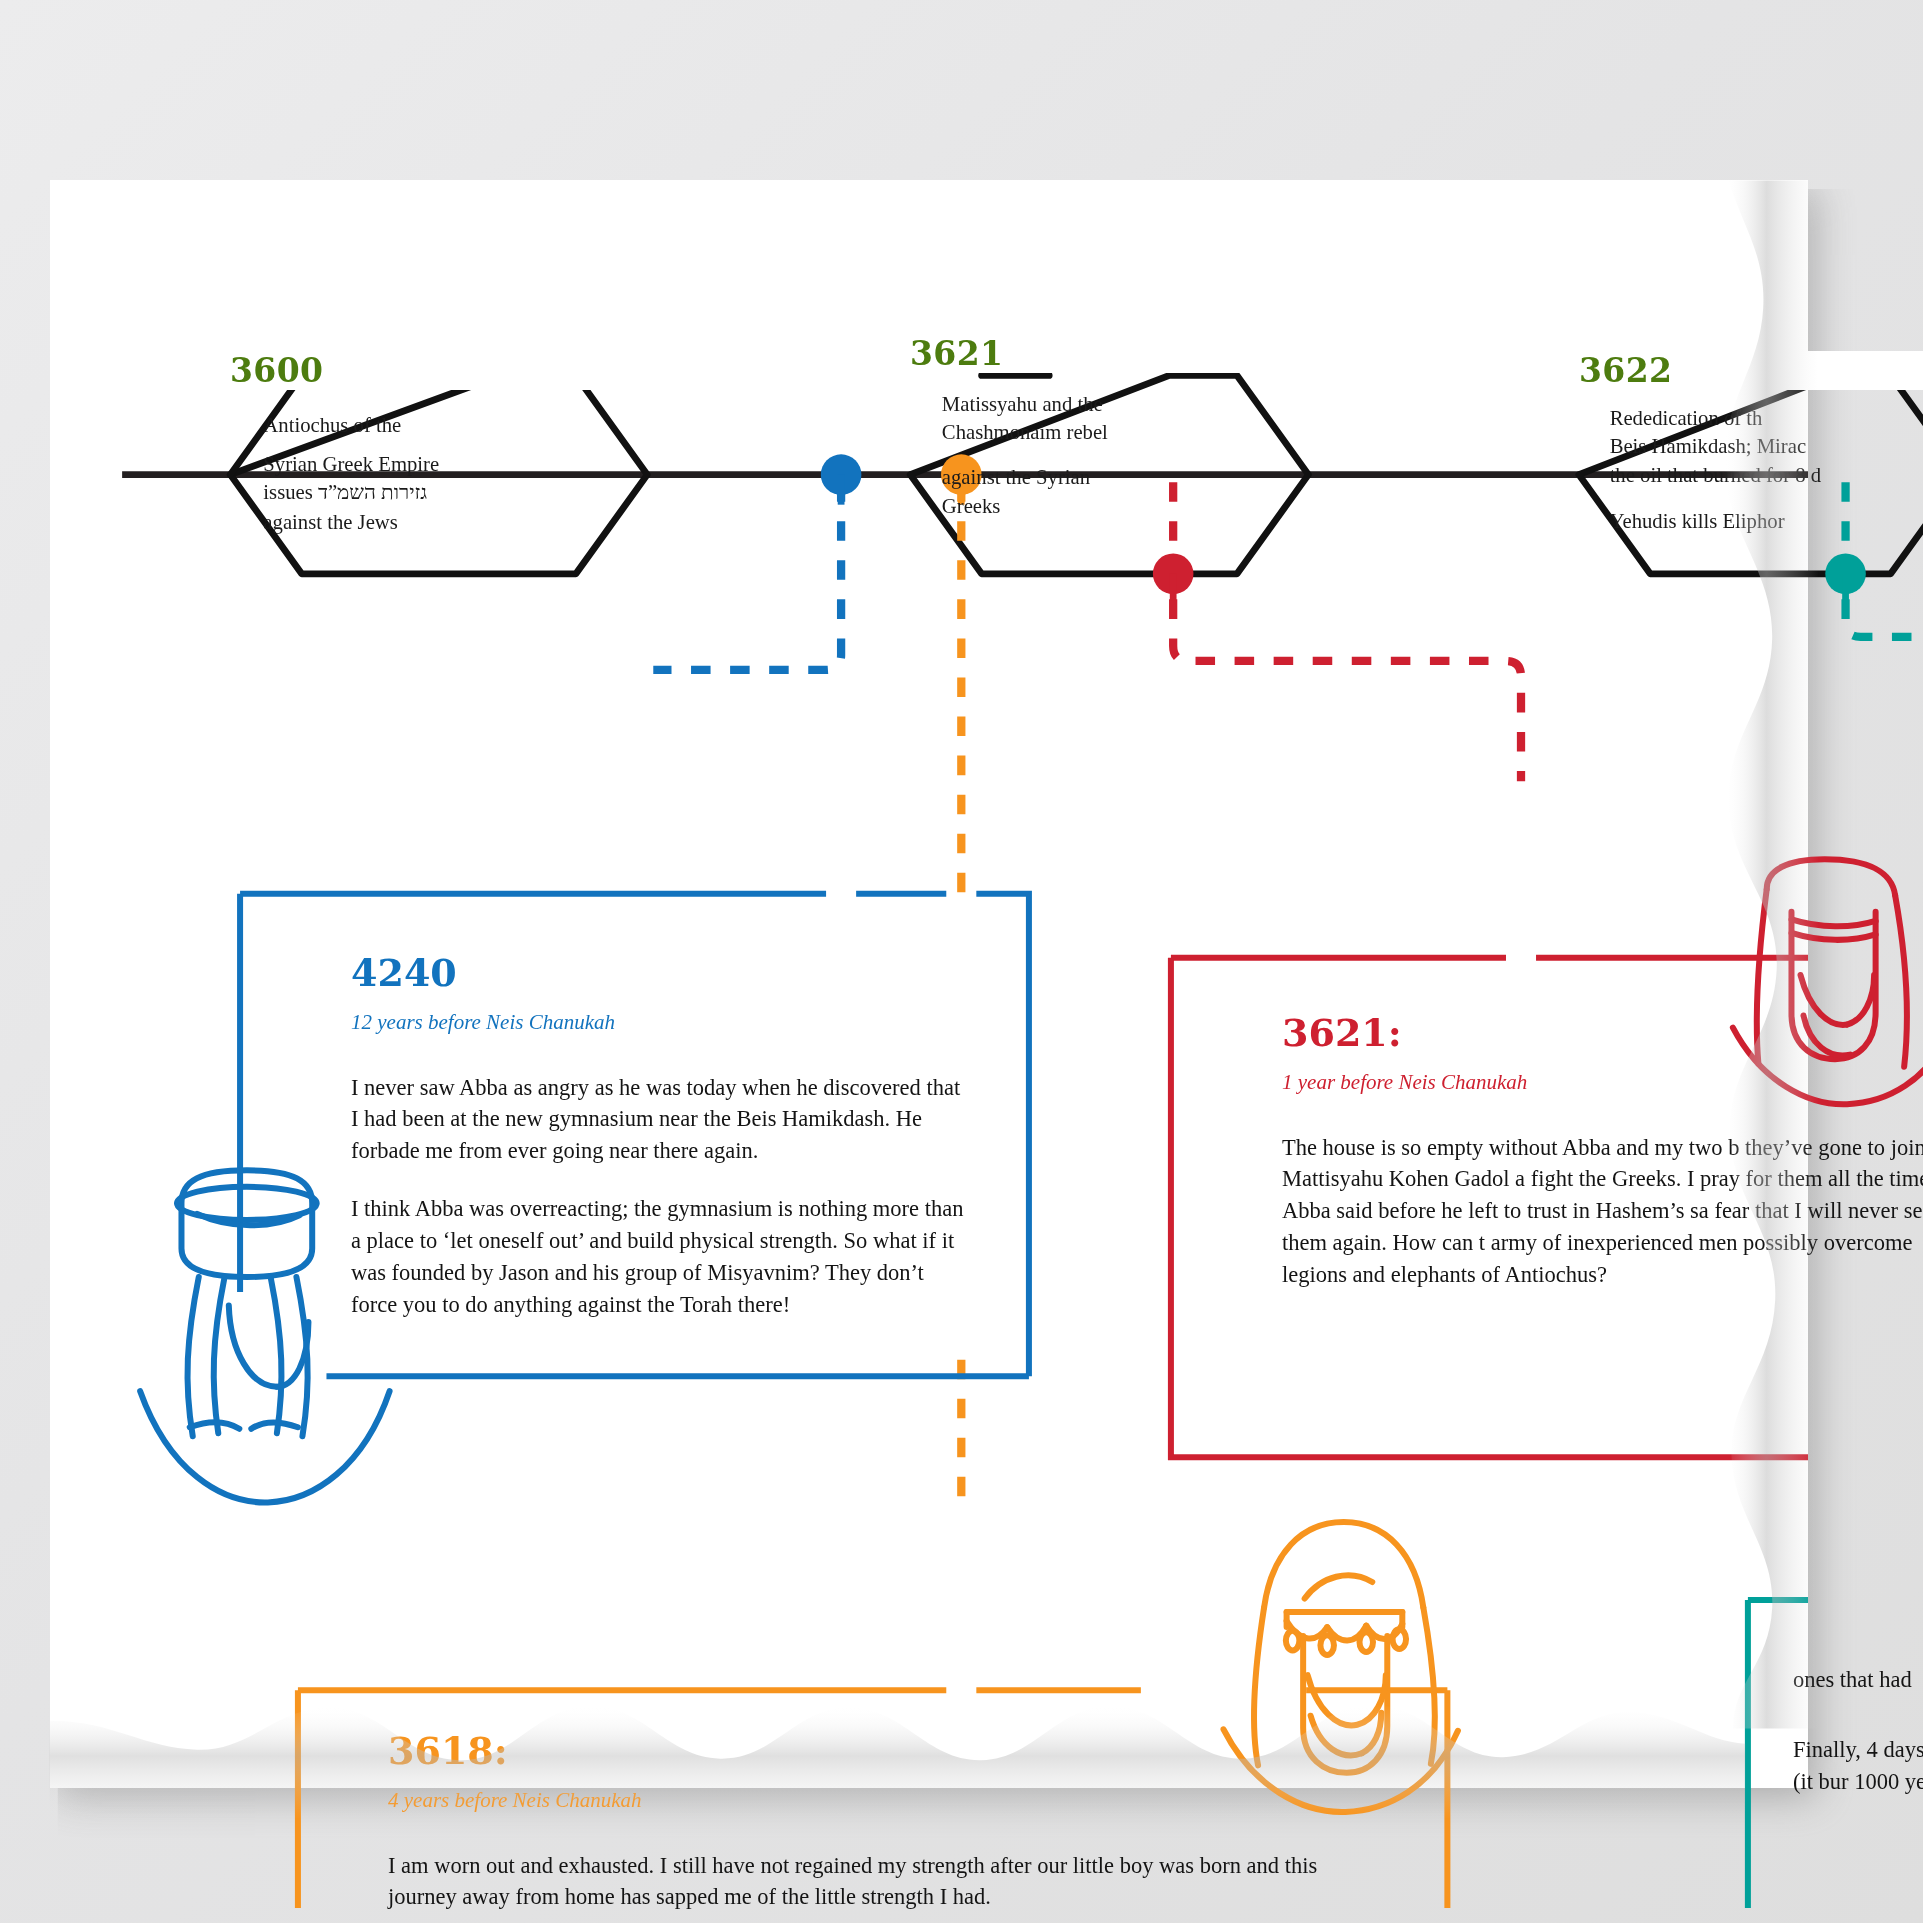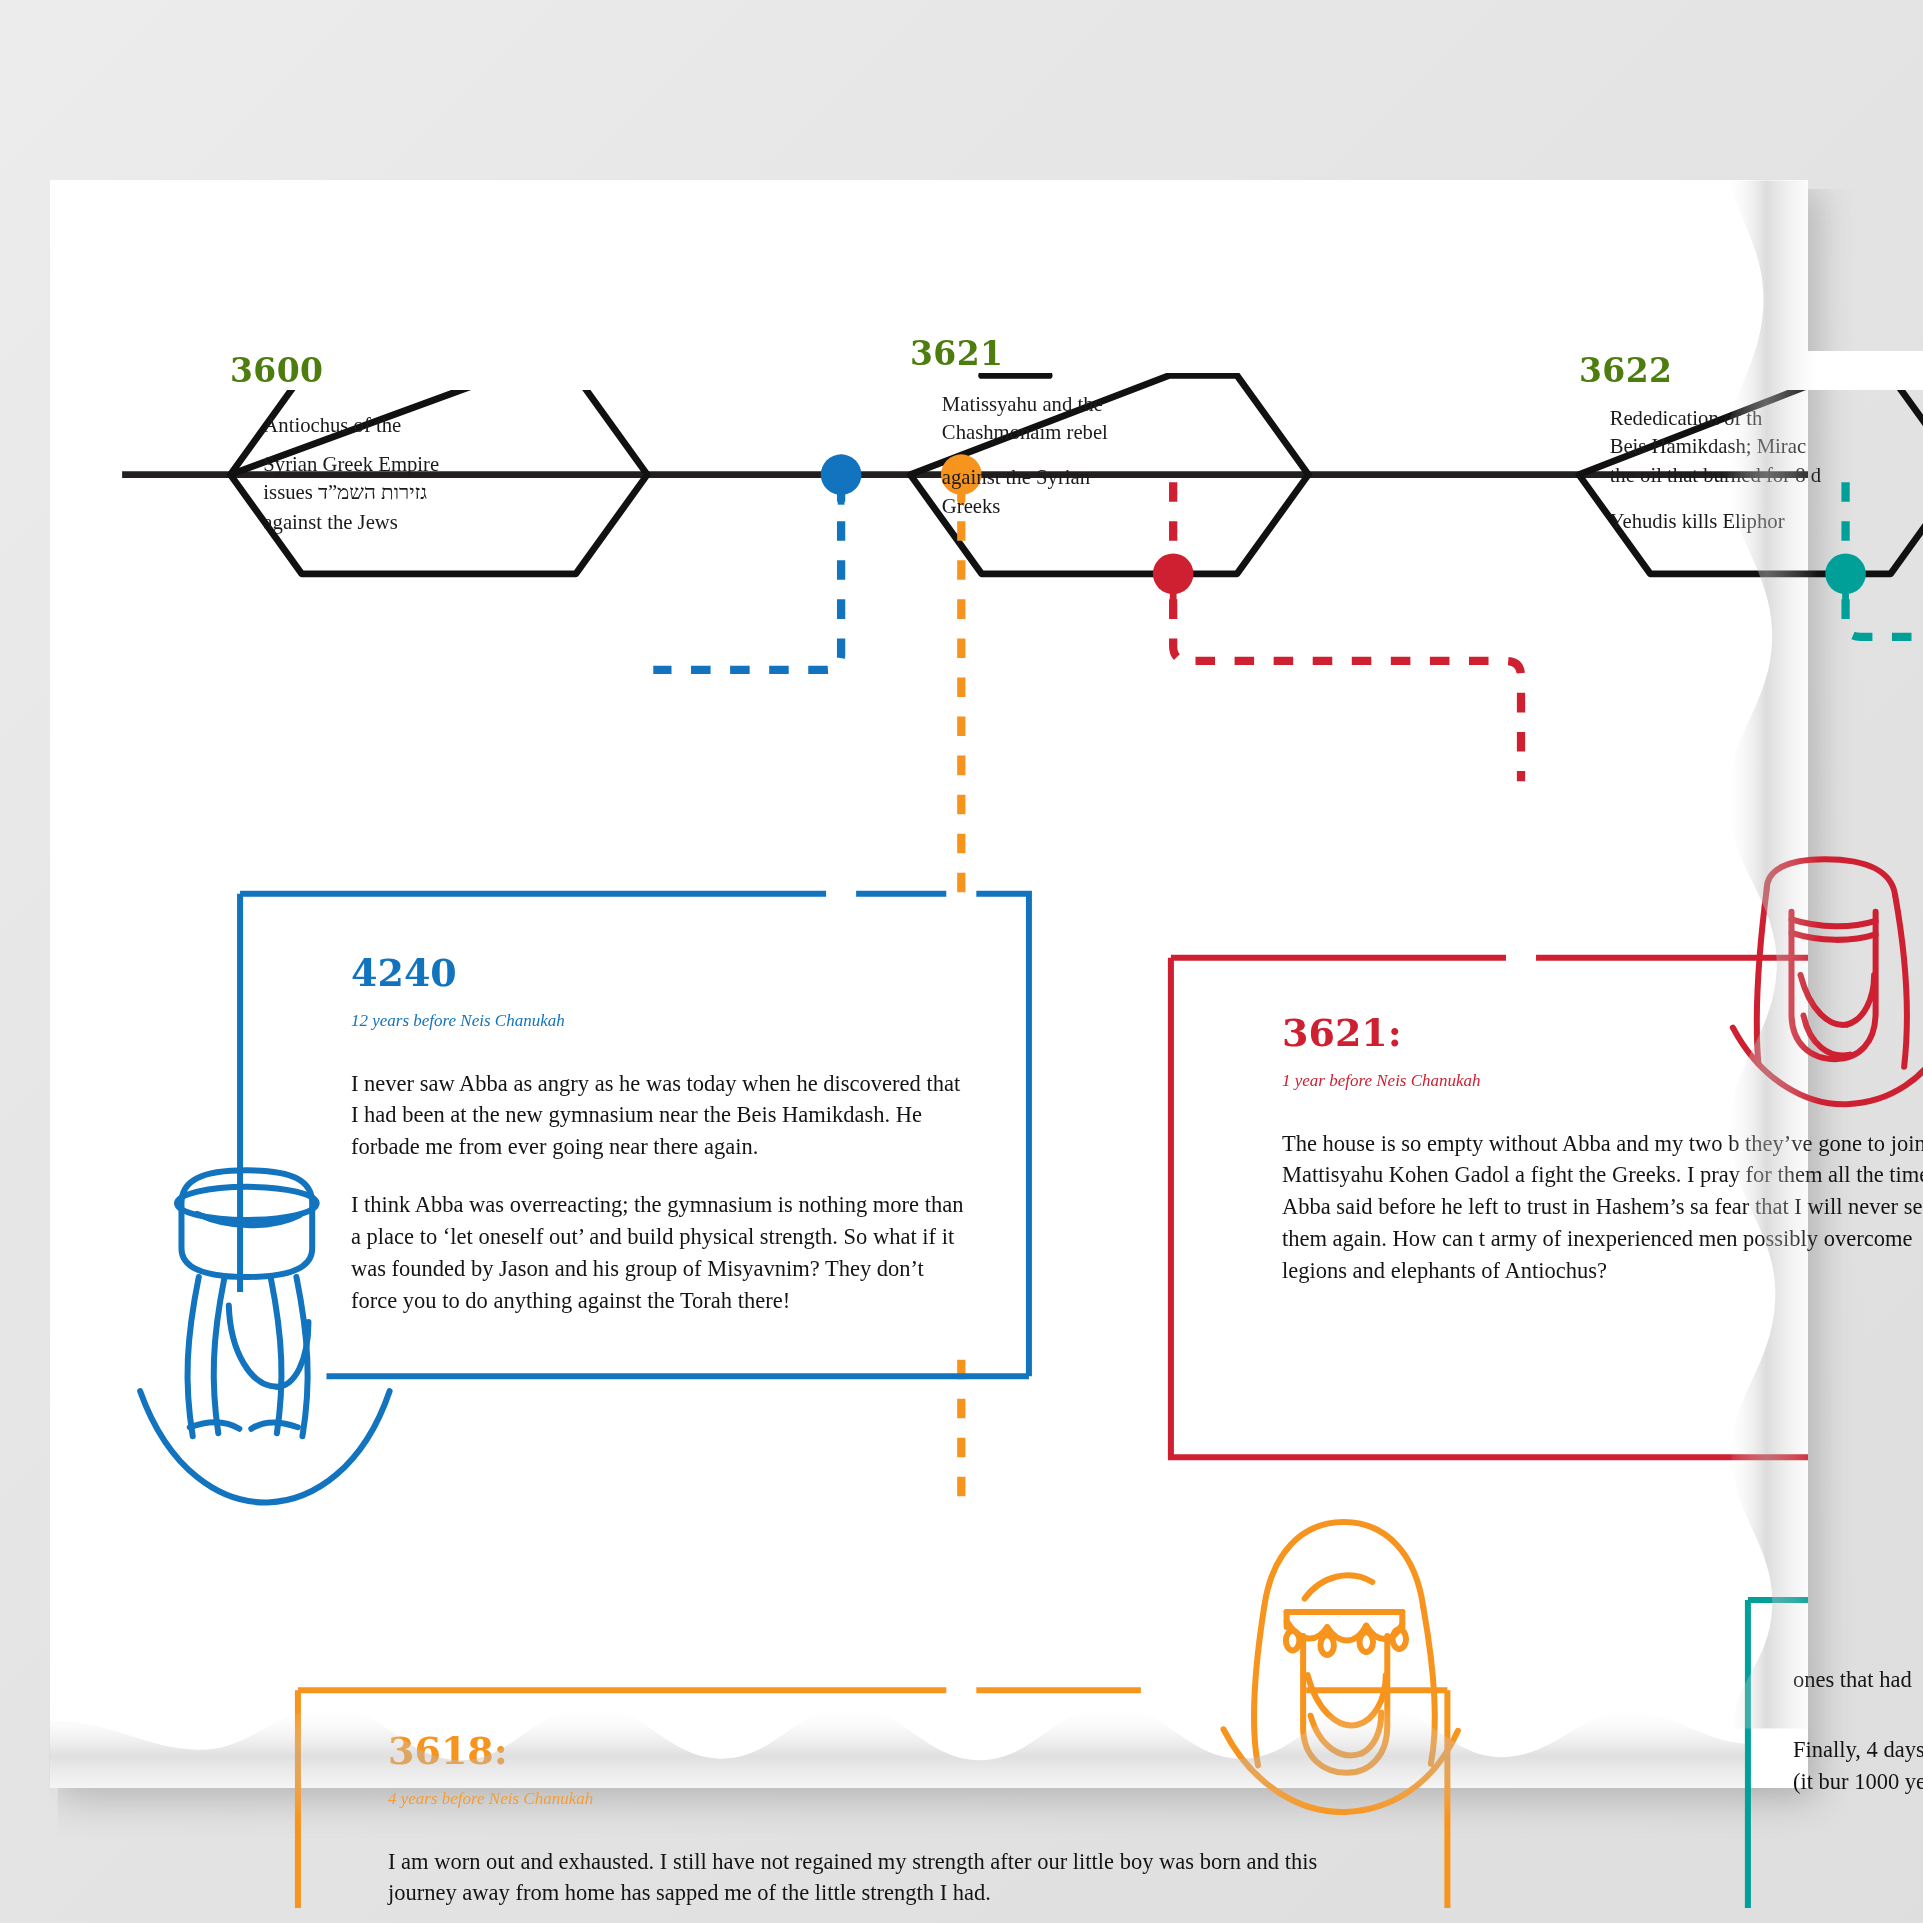--- a/index.html
+++ b/index.html
@@ -47,21 +47,21 @@
   .hex-txt p{margin:0 0 12px 0;}
   .hex-txt p:last-child{margin-bottom:0;}
 
   
   .card{position:absolute;}
   .card-year{
     font-family:"DejaVu Serif", serif;font-weight:700;font-size:38px;line-height:1;
     margin:0 0 19.5px 0;
   }
   .card-sub{
-    font-style:italic;font-size:17px;line-height:1;margin:0 0 39px 0;
+    font-style:italic;font-size:21px;line-height:1;margin:0 0 39px 0;
     font-family:"Liberation Serif", serif;
   }
   .card-body p{
     margin:0 0 25.6px 0;font-size:22.5px;line-height:1.42;color:#141414;
   }
   .card-body p:last-child{margin-bottom:0;}
   .ctr{text-align:left;}
 
   .blue{color:#1273be;}
   .red{color:#ce2030;}

